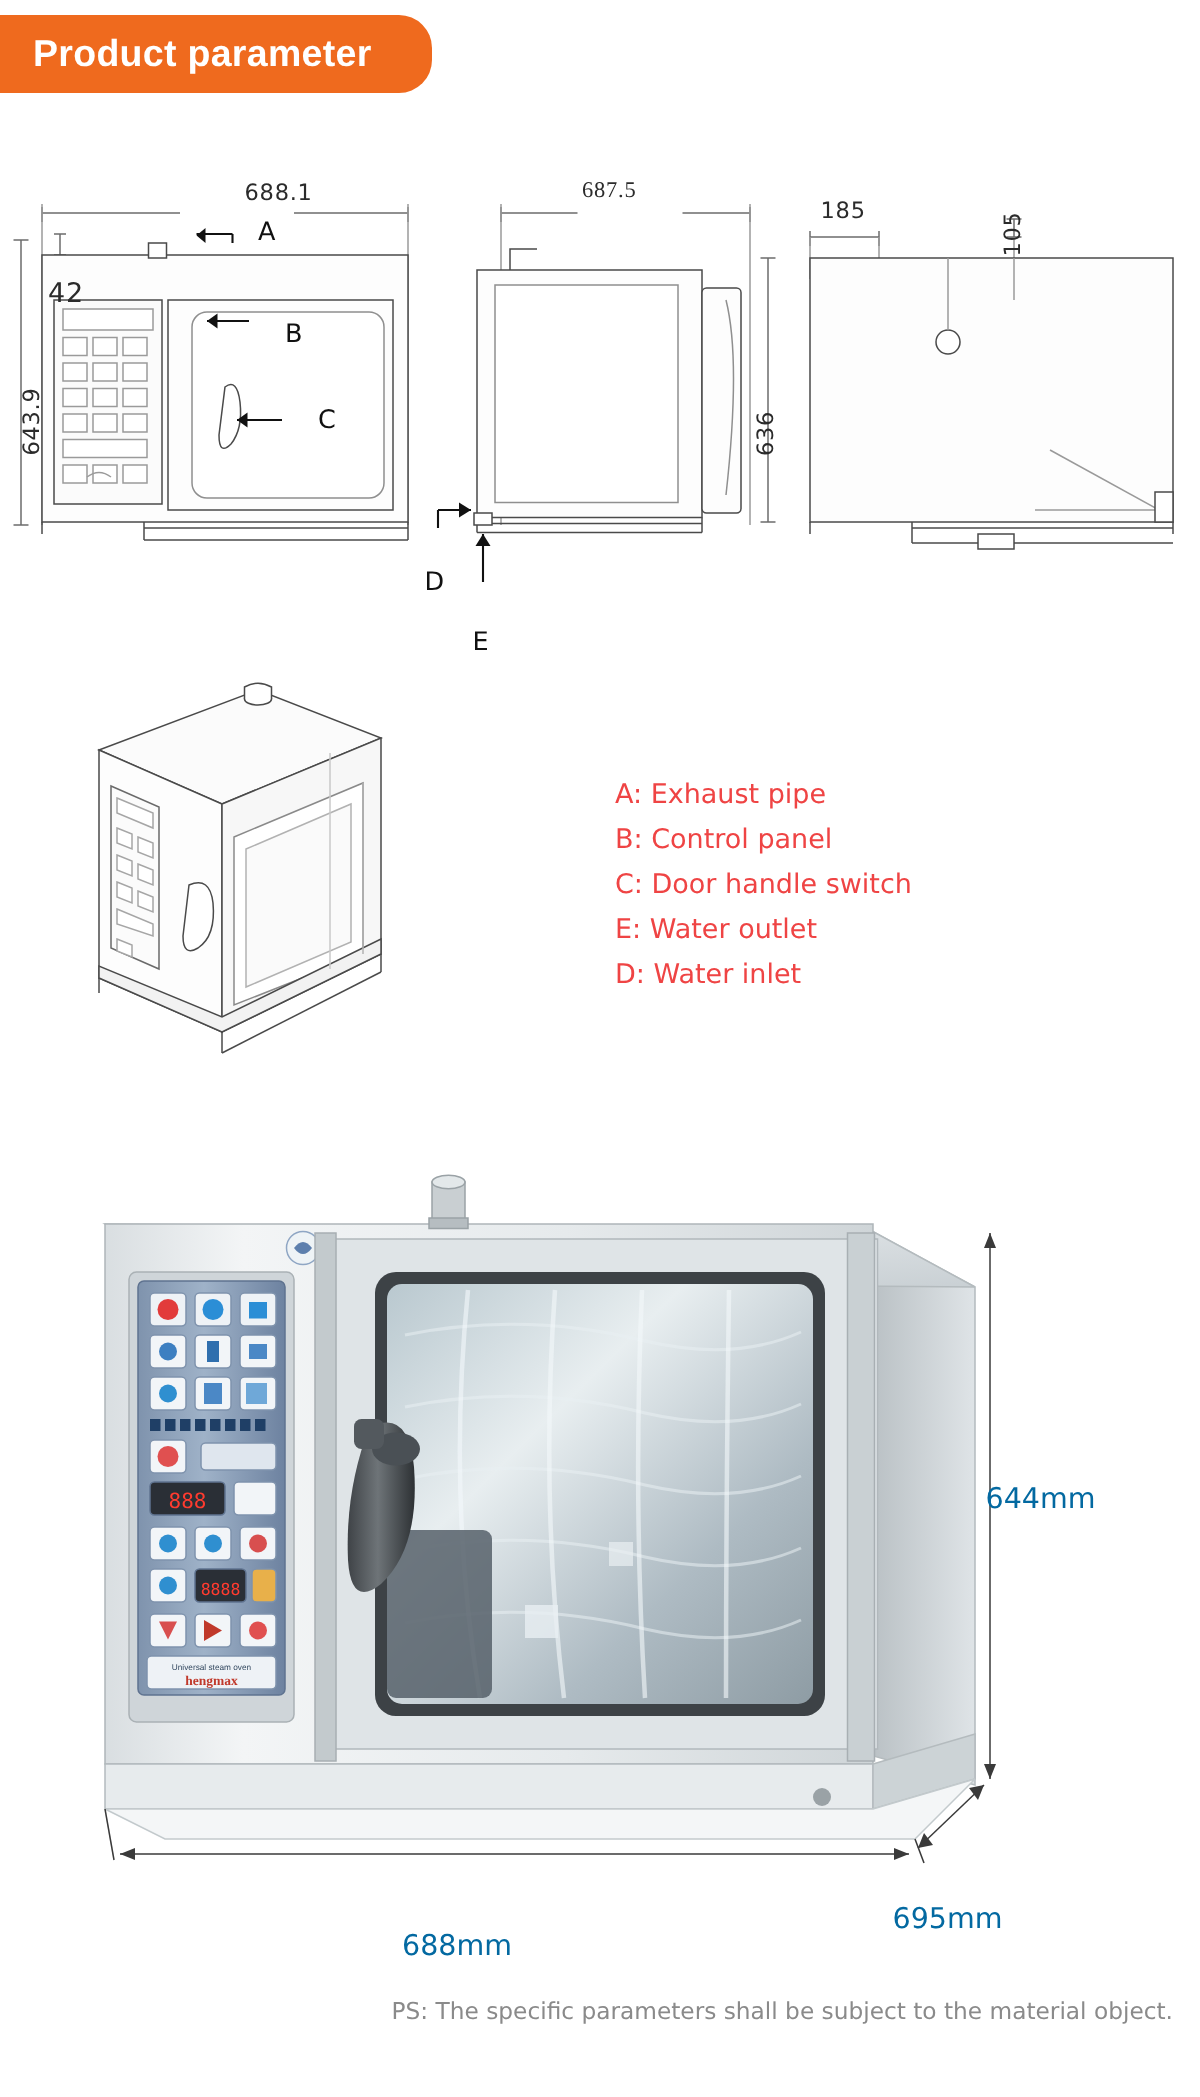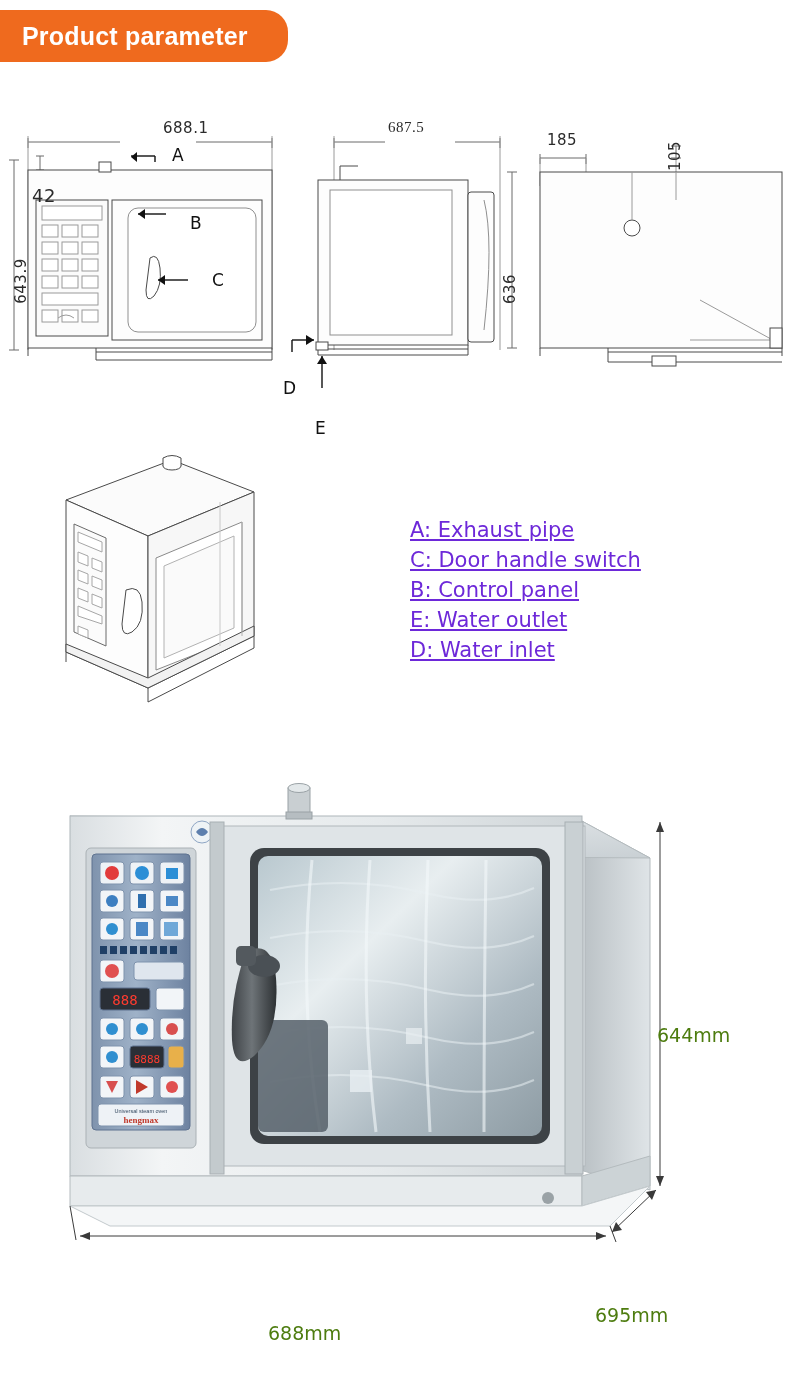--- a/index.html
+++ b/index.html
@@ -55,36 +55,34 @@
     color: #111;
     font-family: "DejaVu Sans", sans-serif;
     white-space: nowrap;
   }
 
   
   .legend {
     position: absolute;
     left: 410px;
     top: 515px;
-    font-size: 21px;
-    color: #6d28d9;
+    font-size: 18px;
+    color: #ef4444;
     line-height: 30px;
     font-family: "DejaVu Sans", sans-serif;
-    text-decoration: underline;
   }
   .legend div { white-space: nowrap; }
 
   
   .photo-dim {
     position: absolute;
     font-size: 19px;
-    color: #4d7c0f;
+    color: #0369a1;
     font-family: "DejaVu Sans", sans-serif;
     white-space: nowrap;
-    margin-top: 36px;
   }
 
   
   .footer-note {
     position: absolute;
     right: 18px;
     top: 1332px;
     font-size: 15.5px;
     color: #8a8a8a;
     font-family: "DejaVu Sans", sans-serif;
@@ -273,22 +271,22 @@
       <line x1="36" y1="212" x2="36" y2="222" stroke="#4a4a4a"></line>
       <line x1="118" y1="262" x2="224" y2="208" stroke="#4a4a4a"></line>
 
       <line x1="212" y1="82" x2="212" y2="196" stroke="#b2b2b2"></line>
       <line x1="190" y1="62" x2="190" y2="206" stroke="#c8c8c8"></line>
     </g>
   </svg>
 
   <div class="legend">
     <div>A: Exhaust pipe</div>
+    <div>B: Control panel</div>
     <div>C: Door handle switch</div>
-    <div>B: Control panel</div>
     <div>E: Water outlet</div>
     <div>D: Water inlet</div>
   </div>
 
   <svg class="tech" style="left:50px; top:770px;" width="720" height="520" viewBox="0 0 720 520">
     <defs>
       <linearGradient id="bodyGrad" x1="0" y1="0" x2="1" y2="0">
         <stop offset="0%" stop-color="#d9dee1"></stop>
         <stop offset="18%" stop-color="#f3f5f6"></stop>
         <stop offset="60%" stop-color="#e6eaec"></stop>
@@ -451,14 +449,15 @@
 
       <line x1="20" y1="436" x2="26" y2="470"></line>
       <line x1="560" y1="456" x2="566" y2="472"></line>
     </g>
   </svg>
 
   <span class="photo-dim" style="left:657px; top:988px;">644mm</span>
   <span class="photo-dim" style="left:595px; top:1268px;">695mm</span>
   <span class="photo-dim" style="left:268px; top:1286px;">688mm</span>
 
+  <div class="footer-note">PS: The specific parameters shall be subject to the material object.</div>
 
 </div>
 
 </body></html>

